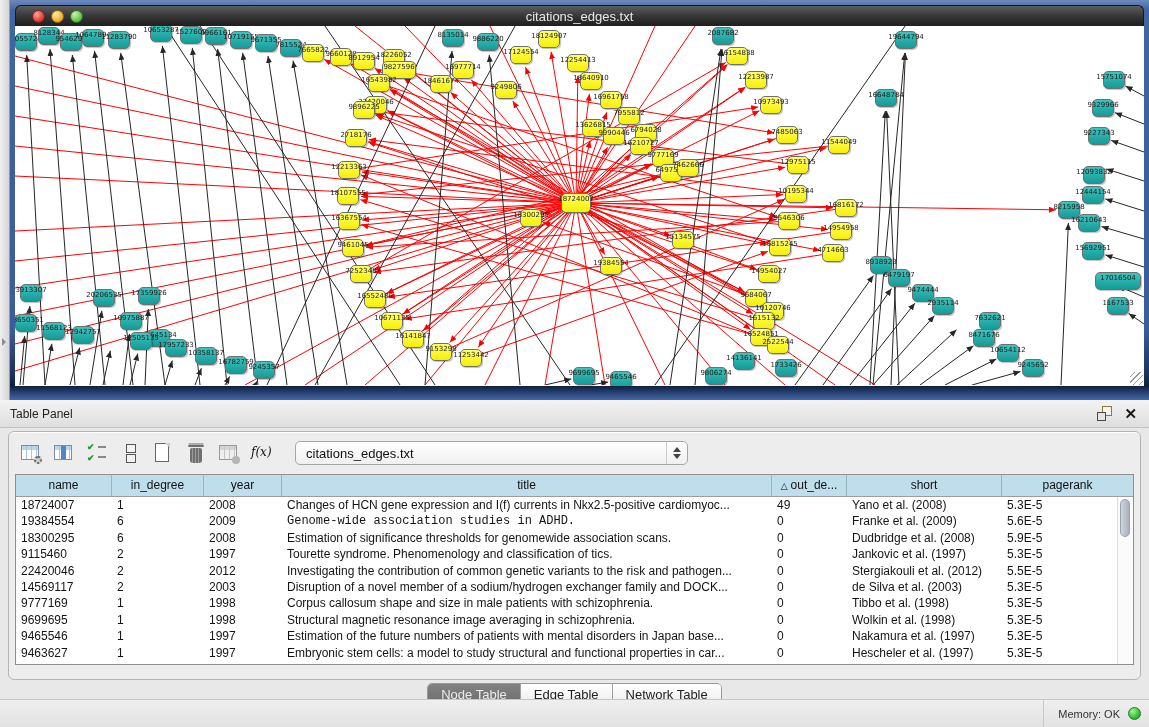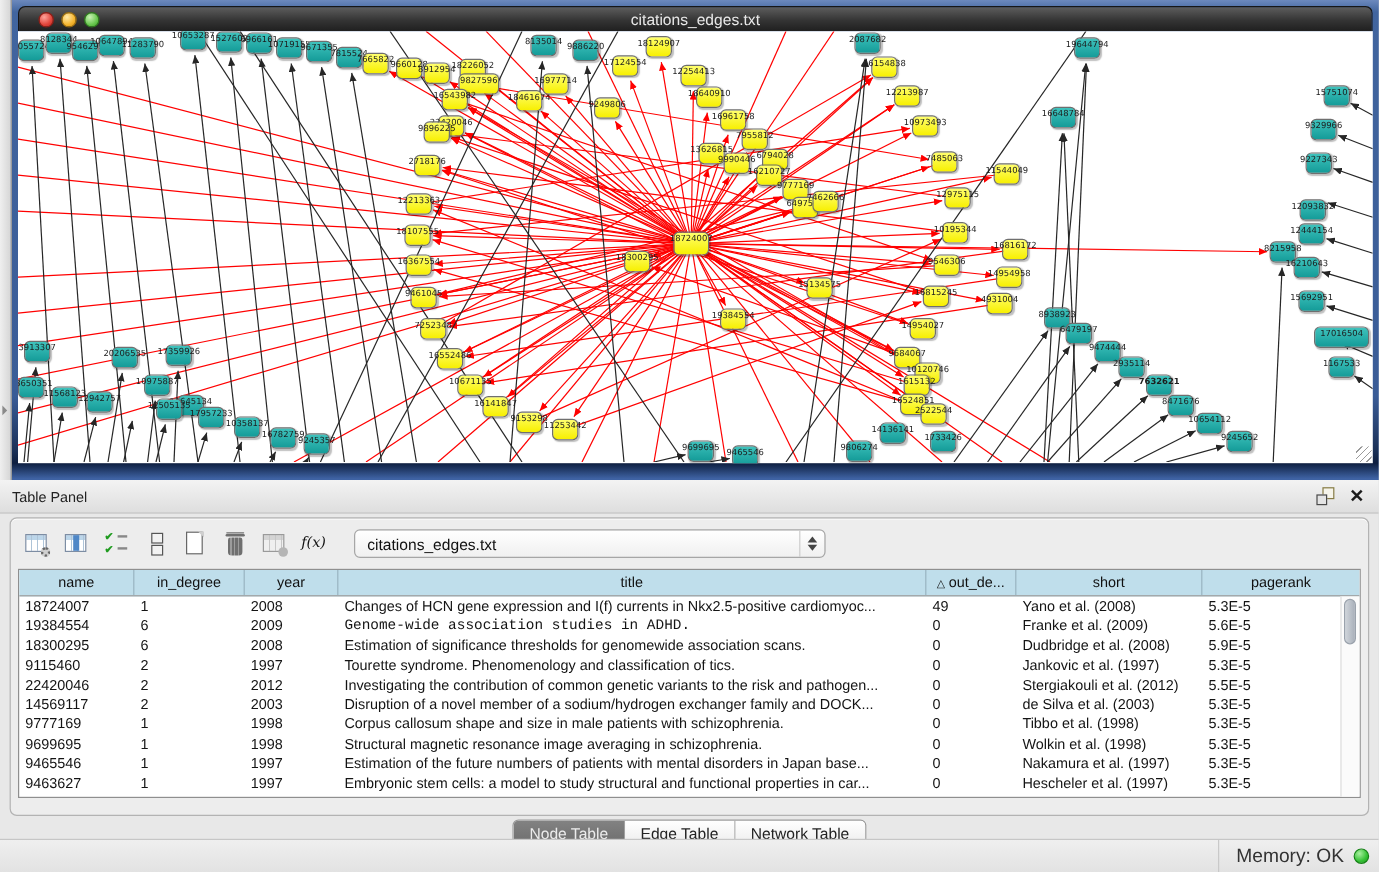--- a/index.html
+++ b/index.html
@@ -77,21 +77,21 @@
   .sb-thumb{position:absolute;left:2px;top:2px;width:10px;height:38px;border-radius:5px;background:linear-gradient(90deg,#d0d5db,#a9b0ba);border:1px solid #9aa2ac;box-sizing:border-box;}
 
   .tp-tabs{position:absolute;left:0;right:0;top:283px;height:25px;display:flex;justify-content:center;}
   .tabseg{display:flex;border:1px solid #9a9a9a;border-radius:5px;overflow:hidden;height:22px;background:#fff;box-shadow:0 1px 0 rgba(255,255,255,.8);}
   .tab{padding:0 13px;font-size:13px;line-height:22px;background:linear-gradient(#ffffff,#ebebeb);color:#222;border-right:1px solid #a0a0a0;}
   .tab.sel{background:linear-gradient(#828282,#6b6b6b);color:#ececec;}
   .tab:last-child{border-right:none;}
 
   .statusbar{position:absolute;left:0;right:0;bottom:0;height:27px;background:linear-gradient(#efefef,#e2e2e2);border-top:1px solid #c6c6c6;}
   .mem{position:absolute;right:8px;top:0;height:100%;display:flex;align-items:center;gap:8px;border-left:1px solid #c9c9c9;padding-left:14px;}
-  .mem-label{font-size:16px;color:#333;}
+  .mem-label{font-size:11px;color:#333;}
   .mem-dot{width:13px;height:13px;border-radius:50%;background:radial-gradient(circle at 35% 30%,#a9f0a0,#35c135 60%,#1f9a1f);border:1px solid #158215;box-sizing:border-box;}
 </style>
 </head>
 <body>
 
 <div class="app">
 
   <div class="network-region">
     <div class="left-gutter">
         <span class="gutter-mark"></span>
@@ -371,21 +371,21 @@
           </div>
           <div class="n-node n-t" style="left: 873px; top: 243px;">
             <span class="n-label">6479197</span>
           </div>
           <div class="n-node n-t" style="left: 897px; top: 258px;">
             <span class="n-label">9474444</span>
           </div>
           <div class="n-node n-t" style="left: 917px; top: 271px;">
             <span class="n-label">2935114</span>
           </div>
-          <div class="n-node n-t" style="left: 940px; top: 286px; font-weight: bold;">
+          <div class="n-node n-t" style="left: 964px; top: 286px;">
             <span class="n-label">7632621</span>
           </div>
           <div class="n-node n-t" style="left: 958px; top: 303px;">
             <span class="n-label">8471676</span>
           </div>
           <div class="n-node n-t" style="left: 982px; top: 318px;">
             <span class="n-label">10654112</span>
           </div>
           <div class="n-node n-t" style="left: 1007px; top: 333px;">
             <span class="n-label">9245652</span>
@@ -600,21 +600,21 @@
           <div class="n-node n-y" style="left: 813px; top: 110px;">
             <span class="n-label">11544049</span>
           </div>
           <div class="n-node n-y" style="left: 820px; top: 173px;">
             <span class="n-label">16816172</span>
           </div>
           <div class="n-node n-y" style="left: 815px; top: 196px;">
             <span class="n-label">14954958</span>
           </div>
           <div class="n-node n-y" style="left: 807px; top: 218px;">
-            <span class="n-label">4931004</span>
+            <span class="n-label">4714663</span>
           </div>
           <div class="n-node n-y" style="left: 505px; top: 183px;">
             <span class="n-label">18300295</span>
           </div>
           <div class="resize-grip"></div>
       </div>
     </div>
   </div>
 
   <div class="table-panel">

